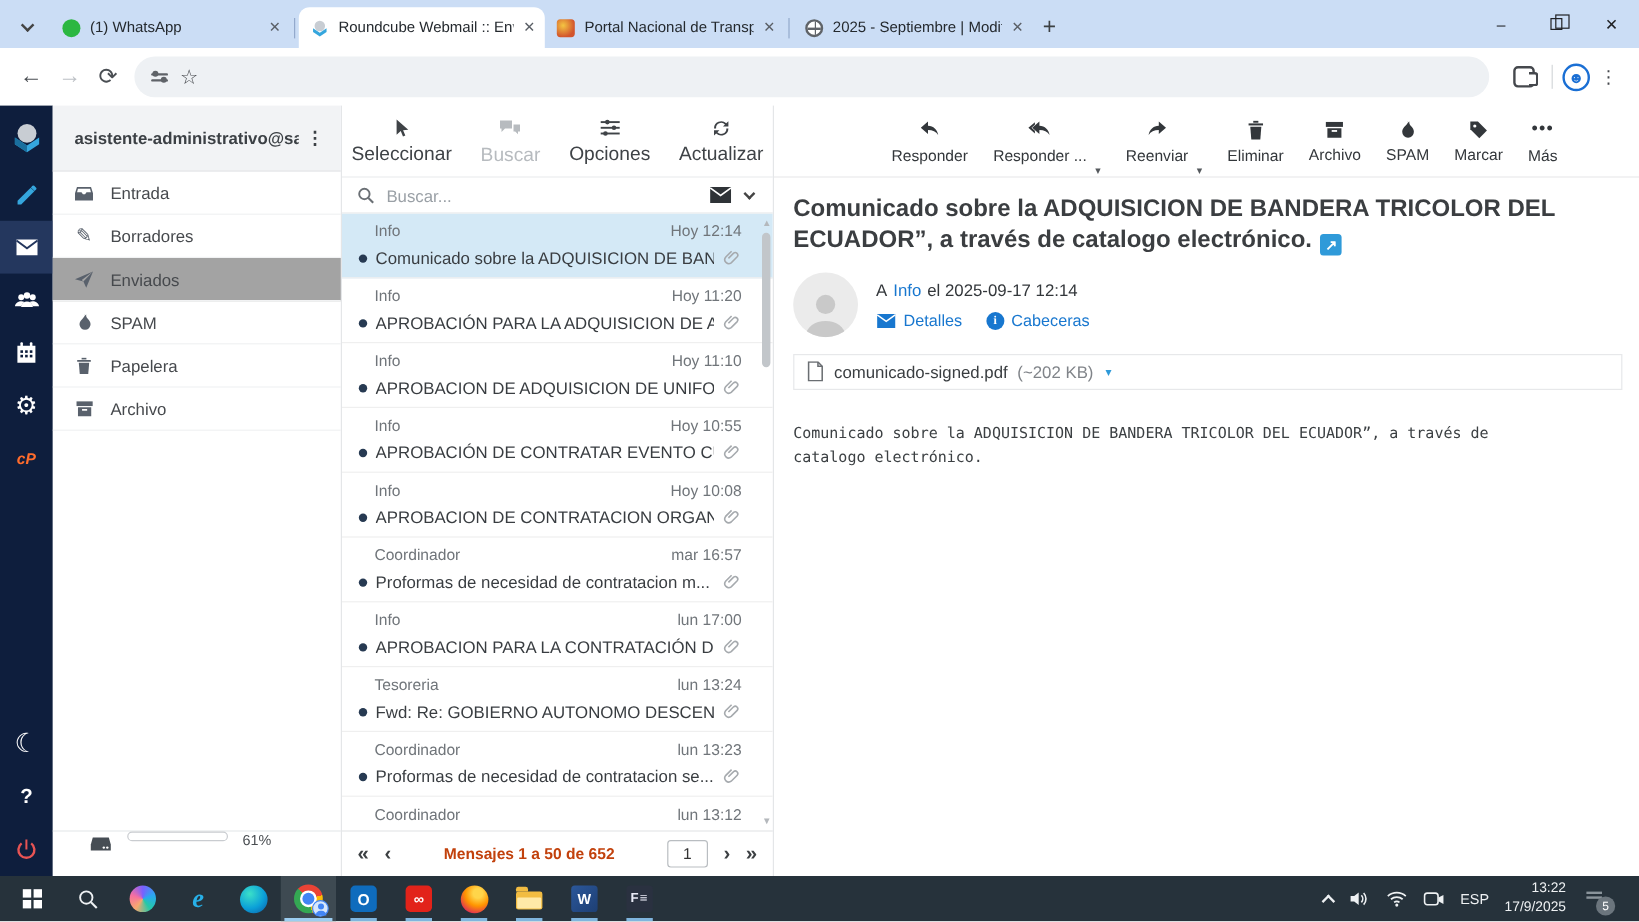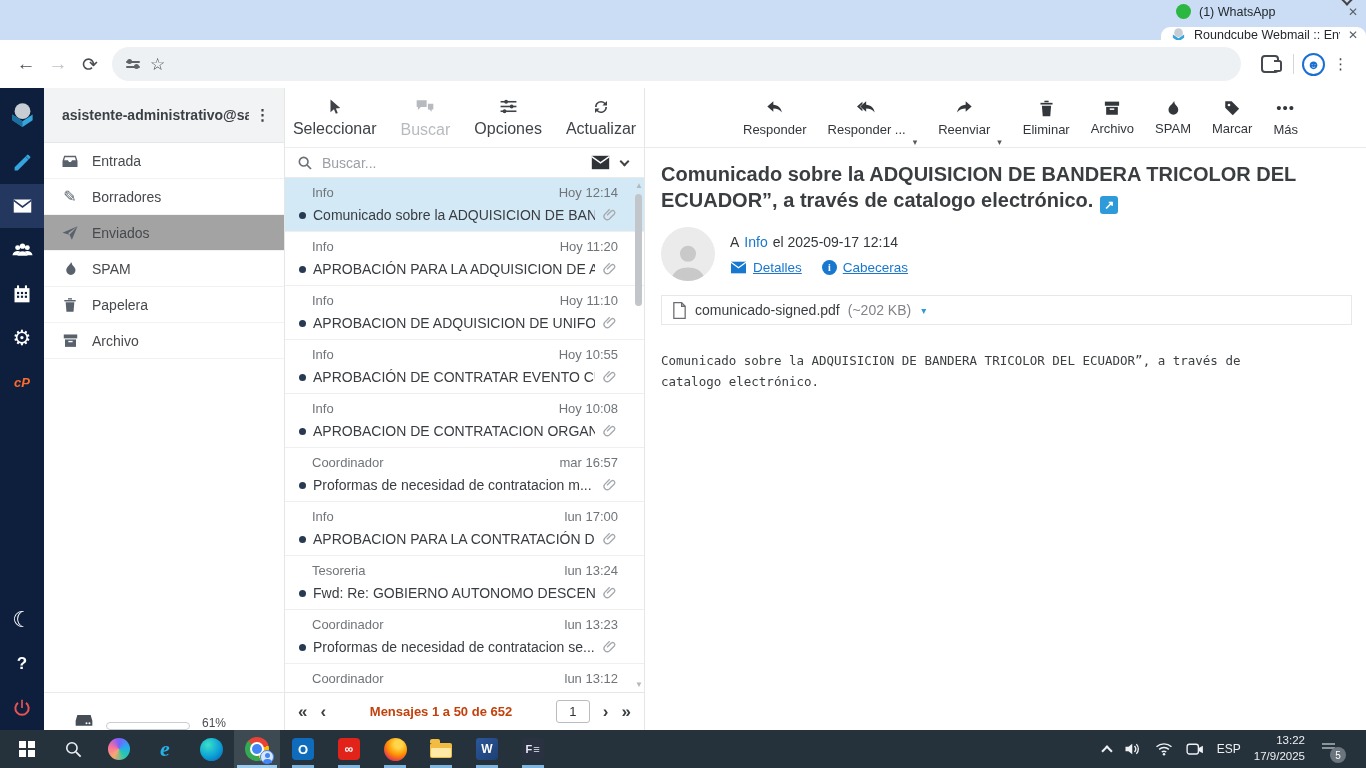--- a/index.html
+++ b/index.html
@@ -1,20 +1,20 @@
 <!DOCTYPE html>
 <html><head>
 <meta charset="utf-8">
 <style>
   * { margin:0; padding:0; box-sizing:border-box; }
   html,body { width:1366px; height:768px; font-family:"Liberation Sans",sans-serif; }
   .screen { position:relative; width:1366px; height:768px; overflow:hidden; background:#fff; }
 
   
-  .tabstrip { position:absolute; top:0; left:0; right:0; height:40px; background:#cbddf5; display:flex; align-items:flex-end;flex-direction:column; }
+  .tabstrip { position:absolute; top:0; left:0; right:0; height:40px; background:#cbddf5; display:flex; align-items:flex-end; }
   .tabsearch { width:30px; height:34px; margin:0 4px 0 8px; display:flex; align-items:center; justify-content:center; }
   .chev { width:8px; height:8px; border-right:2px solid #444; border-bottom:2px solid #444; transform:rotate(45deg); margin-top:-4px; }
   .tab { height:34px; display:flex; align-items:center; gap:8px; padding:0 8px 0 10px; font-size:12.5px; color:#24292e; border-radius:9px 9px 0 0; width:200px; }
   .tab.active { background:#fff; width:205px; }
   .tab .ttl { flex:1; white-space:nowrap; overflow:hidden; }
   .tab .x { color:#5a5f66; font-size:12px; flex:none; }
   .tabsep { width:1px; height:17px; background:#93a9cc; margin:0 3px 8px 3px; }
   .fav { width:15px; height:15px; flex:none; border-radius:50%; }
   .fav-wa { background:#2bb741; }
   .fav-portal { background:radial-gradient(circle at 35% 35%, #f4c542, #d2542c 70%); border-radius:3px; }
@@ -54,21 +54,21 @@
   .grow { flex:1; }
   .help { color:#fff; font-weight:bold; font-size:17px; }
 
   .folders { width:241px; border-right:1px solid #e4e6e8; display:flex; flex-direction:column; background:#fff; flex:none; }
   .acct { height:55px; flex:none; display:flex; align-items:center; padding:0 8px 0 18px; background:#f2f3f5; border-bottom:1px solid #e4e6e8; }
   .acct .email { flex:1; font-weight:bold; font-size:14px; color:#3c4045; white-space:nowrap; overflow:hidden; }
   .vkebab { color:#3c4045; font-size:15px; padding:0 6px; font-weight:bold; }
   .folder { height:36px; flex:none; display:flex; align-items:center; gap:13px; padding:0 17px; font-size:14px; color:#46494d; border-bottom:1px solid #f1f2f3; }
   .folder .fi { color:#59616c; display:flex; width:18px; justify-content:center; }
   .folder.selected { background:#a3a3a3; }
-  .quota { margin-top:auto; height:38px; flex:none; display:flex; align-items:flex-end; gap:12px; padding-left:30px; border-top:1px solid #e7e9eb; }
+  .quota { margin-top:auto; height:38px; flex:none; display:flex; align-items:flex-start; gap:12px; padding-left:30px; border-top:1px solid #e7e9eb; }
   .qbar { width:84px; height:8px; border:1px solid #c9ccd0; border-radius:4px; background:#fff; overflow:hidden; }
   .qfill { height:100%; width:61%; background:#4db2ea; border-radius:4px; }
   .qpct { font-size:12px; color:#4a4e52; }
 
   .list { width:360px; border-right:1px solid #e4e6e8; display:flex; flex-direction:column; background:#fff; flex:none; position:relative; }
   .ltoolbar { height:60px; flex:none; display:flex; align-items:center; justify-content:center; gap:24px; border-bottom:1px solid #ebedef; }
   .tb { display:flex; flex-direction:column; align-items:center; gap:4px; font-size:16px; color:#3f4347; }
   .tb svg { display:block; }
   .tb.disabled { color:#b7bbbf; }
   .searchrow { height:30px; flex:none; display:flex; align-items:center; gap:9px; padding:0 12px; border-bottom:1px solid #e8eaec;justify-content:flex-end; }
@@ -97,21 +97,21 @@
   .mb svg { display:block; }
   .mcaret { font-size:9px; color:#55595d; align-self:flex-end; margin:22px 0 0 -14px; }
   .mcontent { padding:13px 14px 0 16px; overflow:hidden; }
   .subject { font-size:20px; font-weight:bold; color:#3b3e41; line-height:1.32; max-width:652px; display:inline; }
   .extlink { display:inline-flex; width:18px; height:18px; background:#2f9ad9; border-radius:3px; color:#fff; font-size:12px; align-items:center; justify-content:center; margin-left:7px; vertical-align:-2px; font-weight:bold; }
   .senderblk { display:flex; gap:15px; margin-top:13px; align-items:flex-start; }
   .avatar { width:54px; height:54px; border-radius:50%; background:#ebebeb; overflow:hidden; flex:none; display:flex; justify-content:center; align-items:flex-end; }
   .line1 { display:flex; gap:5px; font-size:14px; color:#33373b; margin-top:7px; }
   .blue { color:#1877cf; }
   .line2 { display:flex; gap:20px; margin-top:10px; font-size:13.5px; color:#1877cf; align-items:center; }
-  .l2item { display:flex; align-items:center; gap:6px;text-decoration:underline; }
+  .l2item { display:flex; align-items:center; gap:6px; }
   .infoc { width:15px; height:15px; border-radius:50%; background:#1877cf; color:#fff; font-size:10px; font-weight:bold; display:flex; align-items:center; justify-content:center; font-family:"Liberation Serif",serif; }
   .attach { margin-top:14px; border:1px solid #e7e8ea; height:30px; display:flex; align-items:center; gap:8px; padding:0 10px; font-size:14px; }
   .aname { color:#3a3e41; }
   .asize { color:#808489; }
   .acaret { color:#2f9ad9; font-size:10px; margin-left:2px; }
   .mbody { margin-top:26px; font-family:"DejaVu Sans Mono","Liberation Mono",monospace; font-size:12.5px; color:#3c4043; line-height:1.65; max-width:632px; }
 
   
   .taskbar { position:absolute; left:0; right:0; bottom:0; height:38px; background:#26323b; display:flex; align-items:center; padding-left:4px; }
   .ti { width:46px; height:38px; display:flex; align-items:center; justify-content:center; position:relative; flex:none; }

